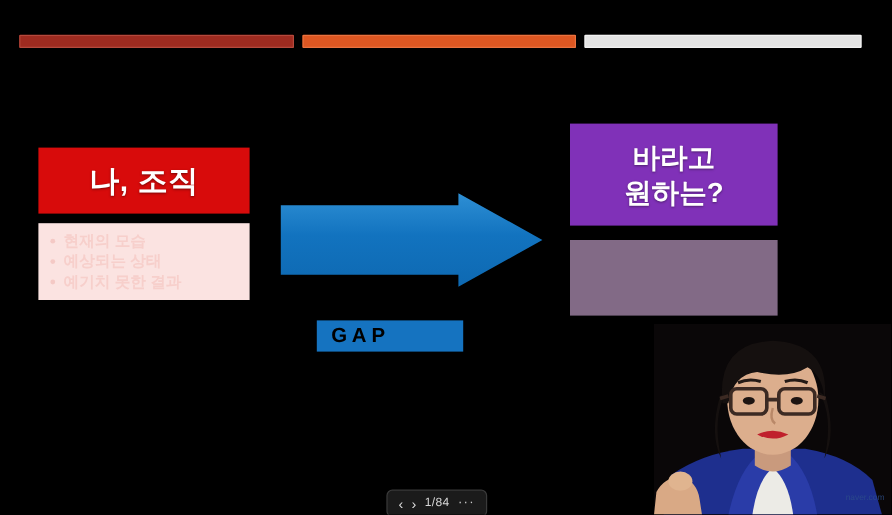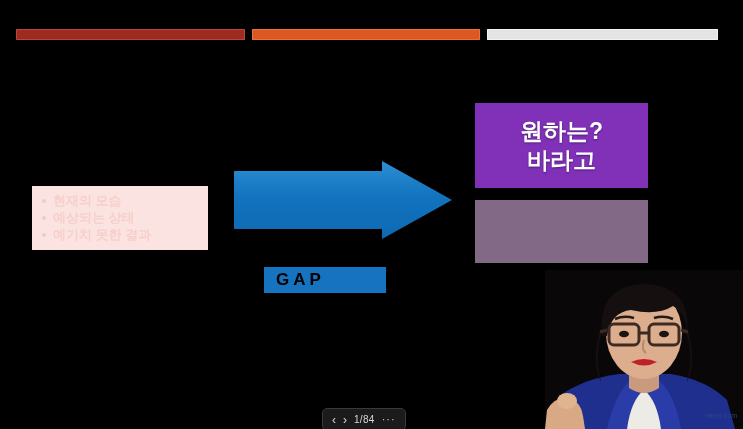--- a/index.html
+++ b/index.html
@@ -194,20 +194,23 @@
 <body>
 
 <div id="stage">
 
   <div>
     <div id="seg-1" class="seg"></div>
     <div id="seg-2" class="seg"></div>
     <div id="seg-3" class="seg"></div>
   </div>
 
+  <div id="red-box">
+    <span id="red-box-label">나, 조직</span>
+  </div>
 
   <div id="pink-box">
     <div class="pink-line">
       <span class="pink-bullet"></span>
       <span class="pink-text">현재의 모습</span>
     </div>
     <div class="pink-line">
       <span class="pink-bullet"></span>
       <span class="pink-text">예상되는 상태</span>
     </div>
@@ -228,22 +231,22 @@
       </defs>
       <polygon points="2,12 150,12 150,2 220,41 150,80 150,70 2,70" fill="url(#arrowGrad)"></polygon>
     </svg>
   </div>
 
   <div id="gap-box">
     <span id="gap-label">GAP</span>
   </div>
 
   <div id="purple-box">
+    <span class="purple-line">바라고</span>
     <span class="purple-line">원하는?</span>
-    <span class="purple-line">바라고</span>
   </div>
 
   <div id="mauve-box"></div>
 
   <div id="presenter">
     <svg width="198" height="159" viewBox="0 0 198 159">
       <rect x="0" y="0" width="198" height="159" fill="#0a0708"></rect>
 
       <path d="M8 159 L14 126 Q40 108 74 104 L126 104 Q162 110 182 130 L190 159 Z" fill="#1e2f8e"></path>
       <path d="M62 159 Q70 122 88 108 L112 108 Q130 124 136 159 Z" fill="#2a3ca8"></path>

